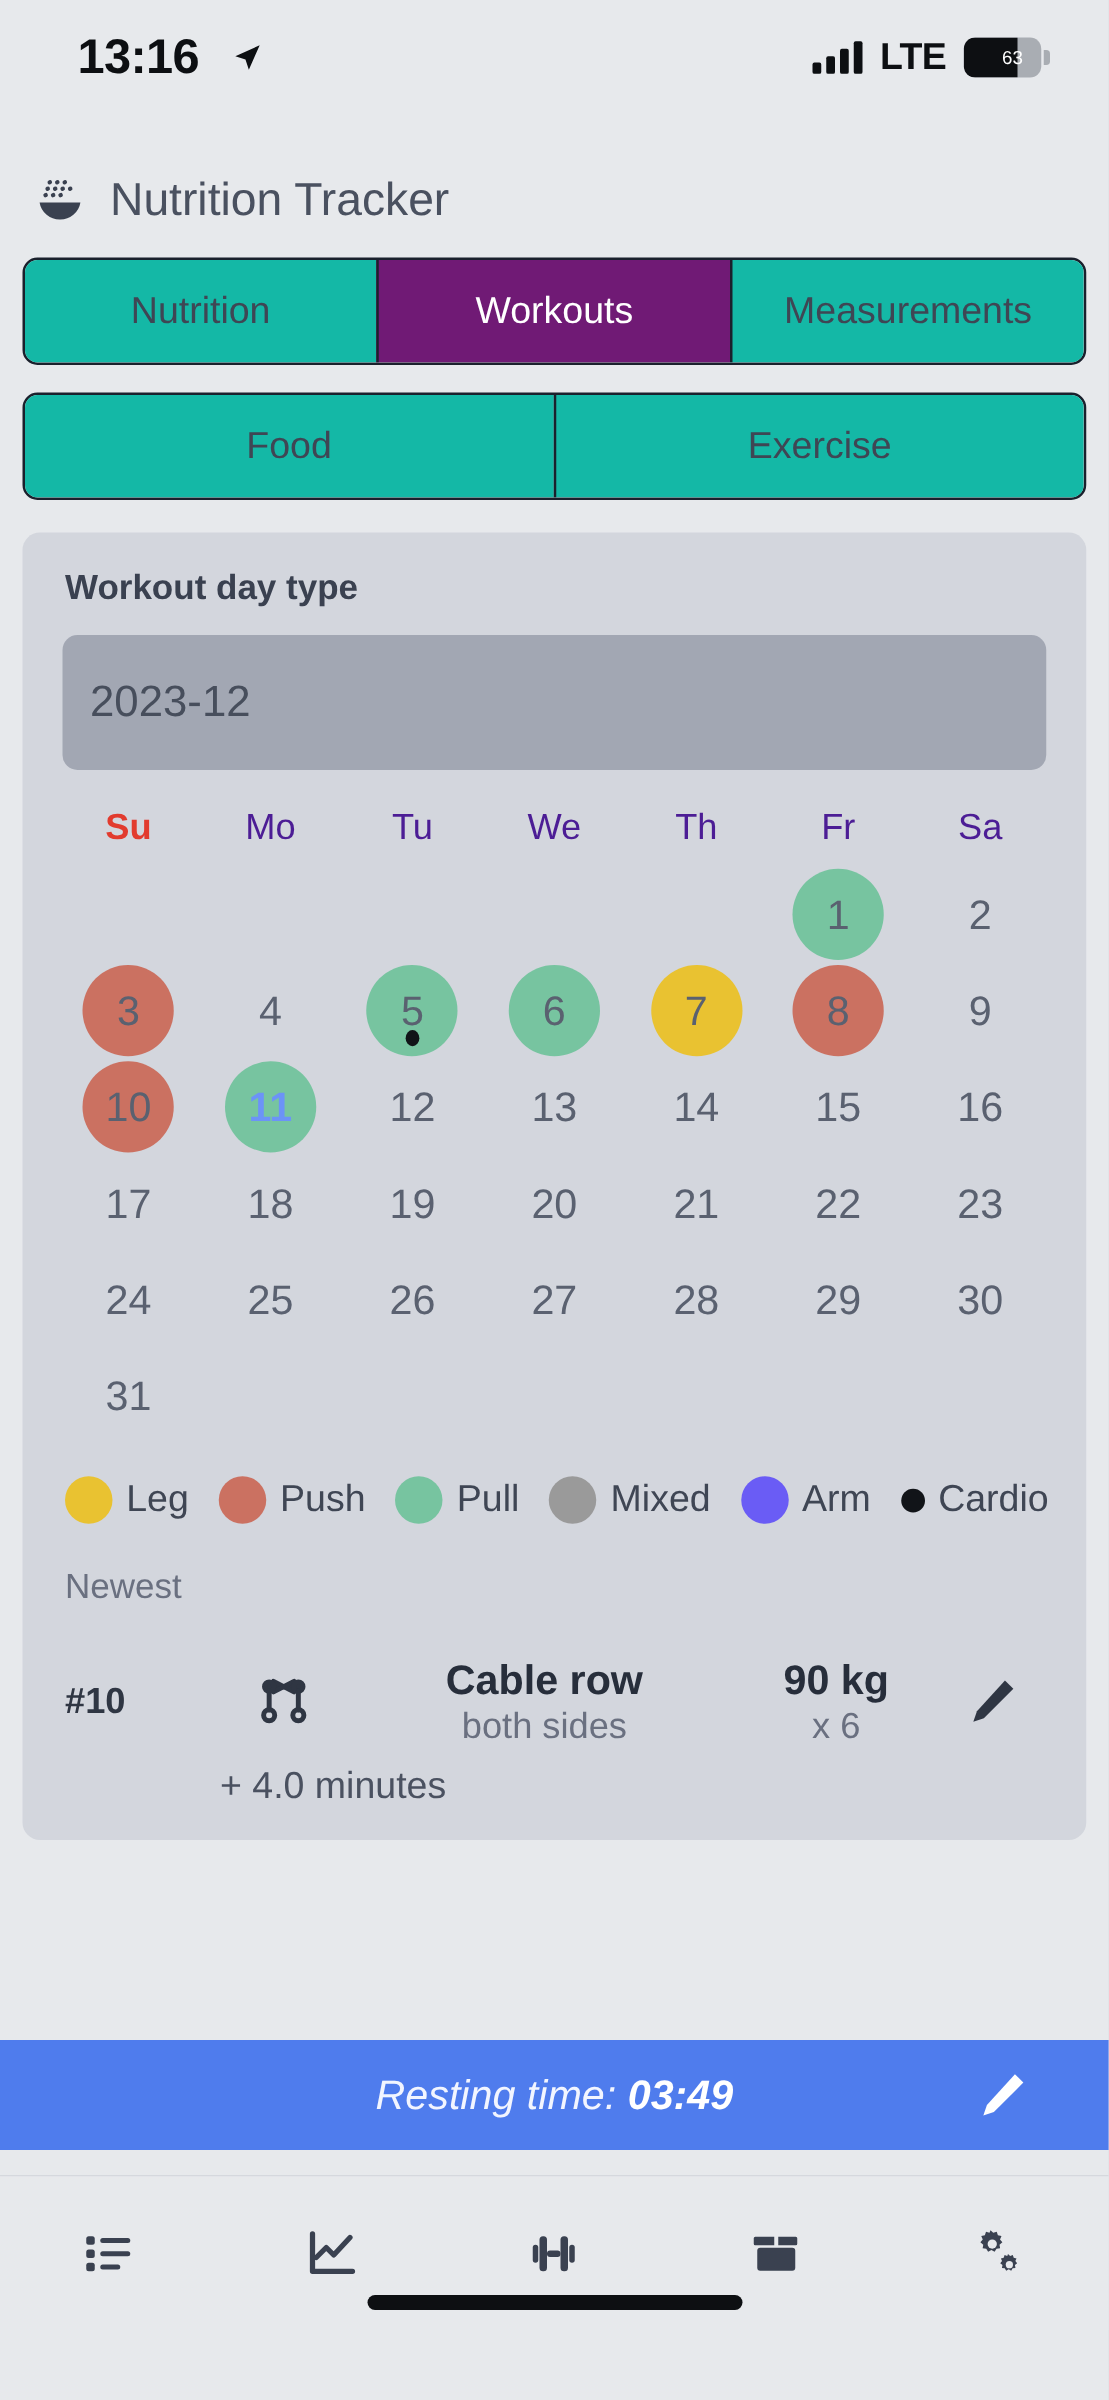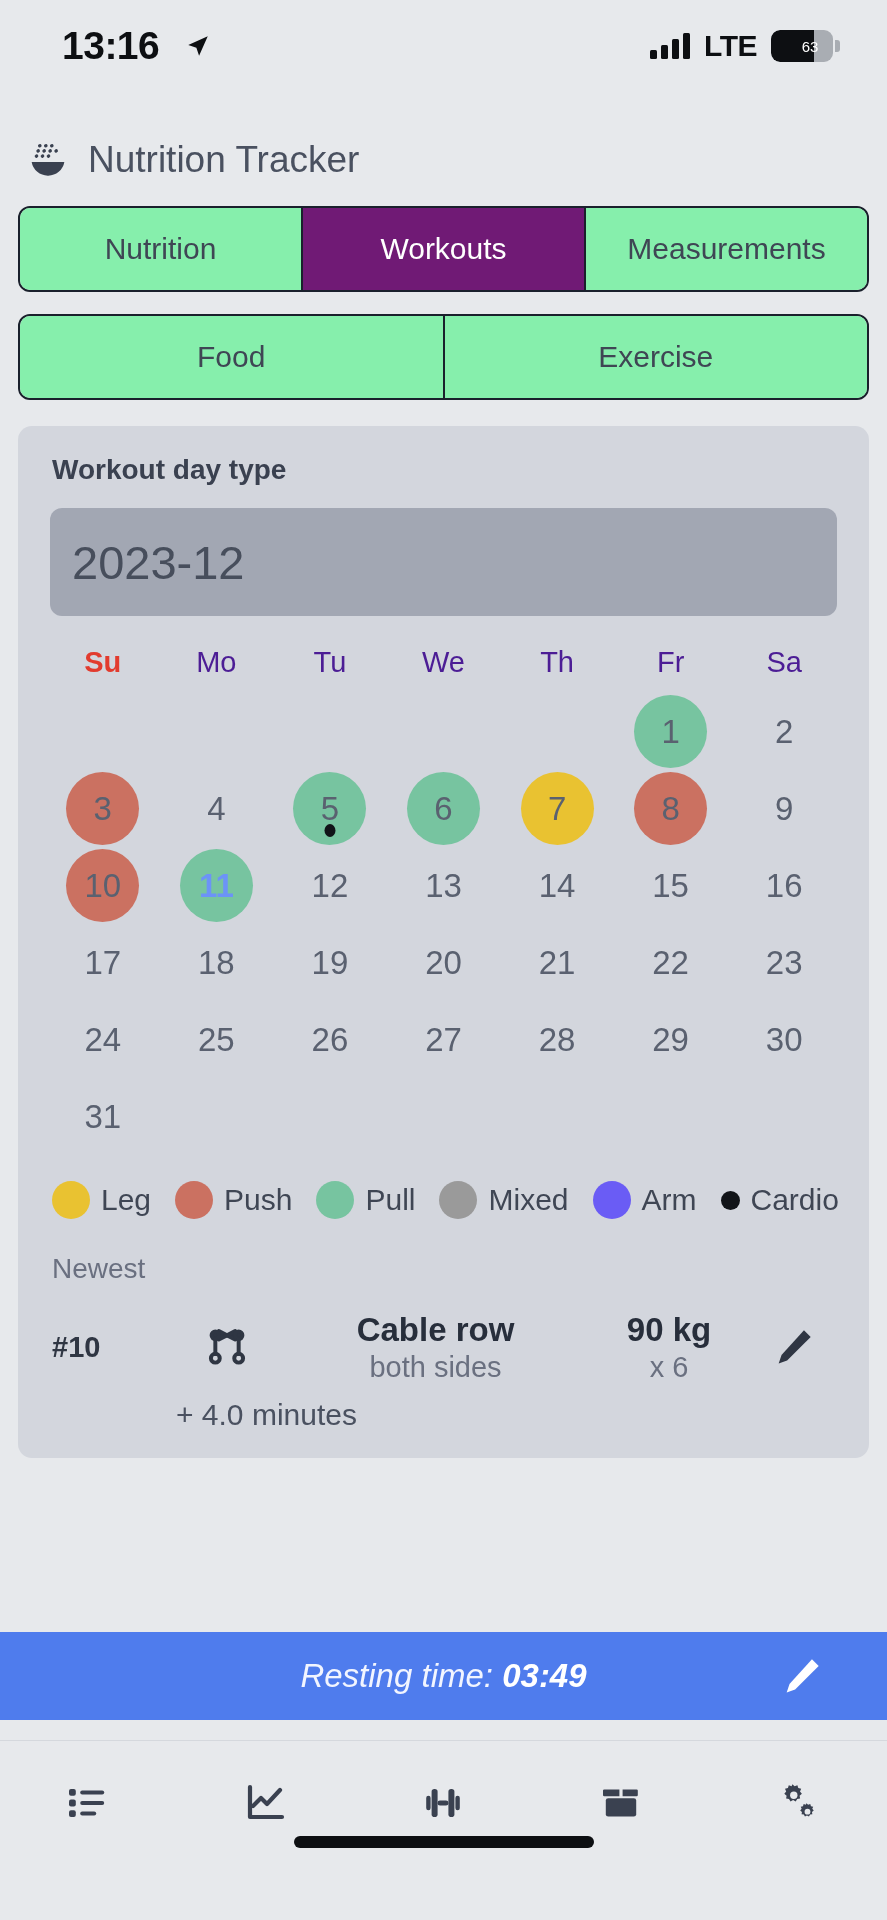--- a/index.html
+++ b/index.html
@@ -64,21 +64,21 @@
     display:flex;
     border:2px solid #1a202c;
     border-radius:12px;
     overflow:hidden;
     height:86px;
   }
   .seg-item {
     flex:1;
     display:flex; align-items:center; justify-content:center;
     font-size:30px; color:#3f4654;
-    background:#86efac;
+    background:#14b8a6;
   }
   .seg-item.active { background:#701a75; color:#ffffff; }
   .seg-item + .seg-item { border-left:2px solid #1a202c; }
   .seg.two { margin-top:22px; }
 
   
   .card {
     margin:26px 18px 0 18px;
     background:#d3d6dd;
     border-radius:14px;
@@ -87,21 +87,21 @@
   .card-title { font-size:28px; font-weight:700; color:#3a4150; padding:6px 14px 0 14px; }
 
   .month-box {
     margin:22px 12px 0 12px;
     background:#a2a7b3;
     border-radius:12px;
     height:108px;
     display:flex; align-items:center;
     padding:0 22px;
   }
-  .month-box span { font-size:47px; color:#474e5c; font-weight:400; }
+  .month-box span { font-size:35px; color:#474e5c; font-weight:400; }
 
   
   .cal { margin:18px 8px 0 8px; }
   .cal-row { display:grid; grid-template-columns:repeat(7,1fr); }
   .dow {
     text-align:center; font-size:29px; color:#4c1d95;
     padding:12px 0 14px 0;
   }
   .dow.sun { color:#e23b2e; font-weight:700; }
   .cell {
@@ -133,21 +133,21 @@
   .leg-sw { width:38px; height:38px; border-radius:50%; flex:none; }
   .leg-sw.small { width:19px; height:19px; }
   .leg-label { font-size:30px; color:#3f4654; white-space:nowrap; }
 
   
   .newest { font-size:28px; color:#6a7080; margin:34px 0 0 14px; }
   .entry {
     display:grid;
     grid-template-columns: 120px 110px 1fr 160px 90px;
     align-items:center;
-    margin-top:26px;
+    margin-top:40px;
     padding:0 10px 0 14px;
   }
   .entry-idx { font-size:29px; font-weight:700; color:#2f3643; }
   .entry-icon { display:flex; justify-content:center; }
   .cable-icon { width:56px; height:56px; display:block; }
   .entry-main { text-align:center; }
   .entry-name { font-size:33px; font-weight:700; color:#272e3b; line-height:1.15; }
   .entry-sub { font-size:29px; color:#6a7080; margin-top:2px; }
   .entry-right { text-align:center; }
   .entry-weight { font-size:33px; font-weight:700; color:#272e3b; line-height:1.15; }

